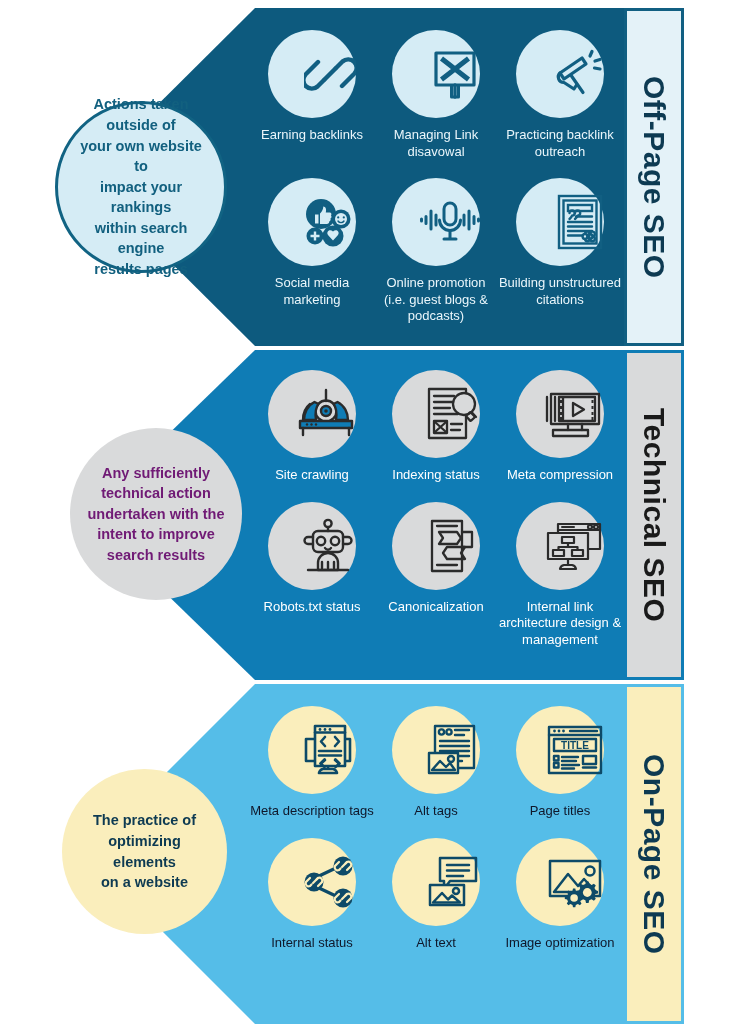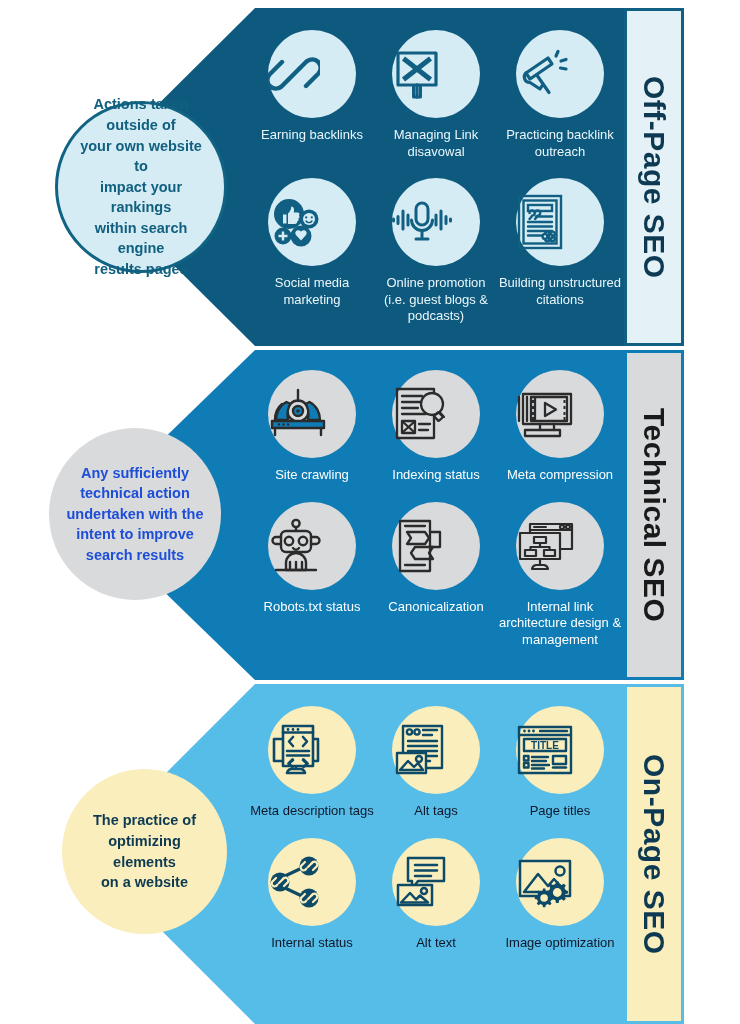--- a/index.html
+++ b/index.html
@@ -22,21 +22,21 @@
              font-weight:bold;font-size:30px;letter-spacing:.5px;white-space:nowrap;}
 
   
   .bubble{position:absolute;border-radius:50%;display:flex;align-items:center;
           justify-content:center;text-align:center;box-sizing:border-box;}
   .bubble-text{font-size:14.5px;font-weight:bold;line-height:1.42;padding:0 16px;}
 
   
   .grid{position:absolute;display:grid;grid-template-columns:repeat(3,1fr);}
   .cell{display:flex;flex-direction:column;align-items:center;}
-  .disc{border-radius:50%;display:flex;align-items:center;justify-content:flex-start;}
+  .disc{border-radius:50%;display:flex;align-items:center;justify-content:flex-end;}
   .disc svg{display:block;}
   .cap{margin-top:9px;font-size:13px;line-height:1.27;text-align:center;
        max-width:130px;}
 
   
   #sec1{top:8px;height:338px;}
   #sec1 .cap{color:#eaf6fb;}
   
   #sec2{top:350px;height:330px;}
   #sec2 .cap{color:#ffffff;}
@@ -167,21 +167,21 @@
     </div>
   </div>
 
   <div class="band" id="sec2">
     <div class="band-shape">
       <svg viewBox="0 0 640 330" preserveAspectRatio="none" aria-hidden="true">
         <path d="M255,0 L640,0 L640,330 L255,330 L85,165 Z" fill="#0f7cb5"></path>
       </svg>
     </div>
 
-    <div class="bubble" style="left:49px;top:78px;width:172px;height:172px;background:#d9dadb;color:#1d4ed8;">
+    <div class="bubble" style="left:70px;top:78px;width:172px;height:172px;background:#d9dadb;color:#701a75;">
       <div class="bubble-text">
         <span>Any sufficiently</span><br>
         <span>technical action</span><br>
         <span>undertaken with the</span><br>
         <span>intent to improve</span><br>
         <span>search results</span>
       </div>
     </div>
 
     <div class="grid" style="left:250px;top:20px;width:372px;row-gap:18px;">

